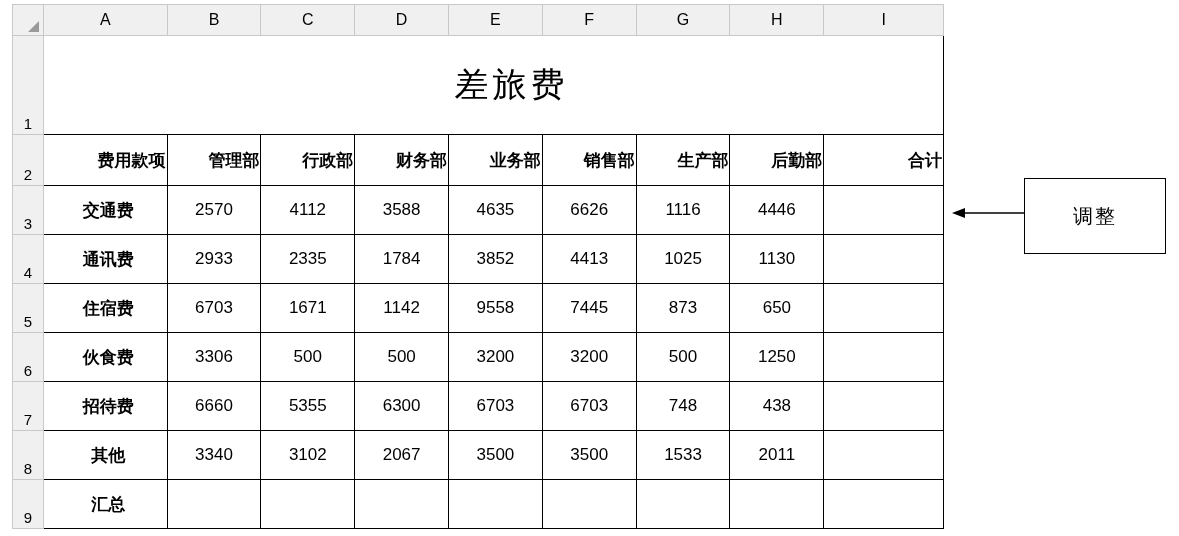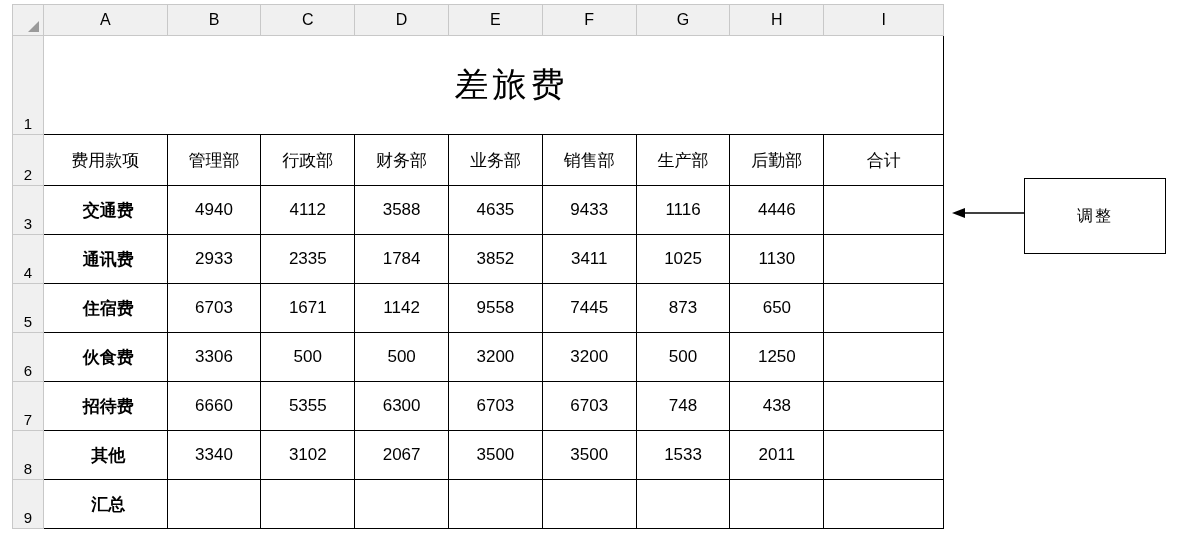--- a/index.html
+++ b/index.html
@@ -84,44 +84,44 @@
     vertical-align: middle;
     height: 96px;
     font-size: 34px;
     letter-spacing: 4px;
     font-weight: normal;
     background: #ffffff;
     padding-left: 37px;
   }
   td.hdr {
     border: 1px solid #000000;
-    text-align: center;
+    text-align: right;
     vertical-align: middle;
     height: 48px;
     font-size: 17px;
-    font-weight: normal;
+    font-weight: bold;
     background: #ffffff;
   }
   .c-a { width: 124px; }
   .c-b, .c-c, .c-d, .c-e, .c-f, .c-g, .c-h { width: 94px; }
   .c-i { width: 120px; }
 
   
   #callout {
     position: absolute;
     left: 1024px;
     top: 178px;
     width: 142px;
     height: 76px;
     border: 1px solid #000;
     background: #ffffff;
     display: flex;
     align-items: center;
     justify-content: center;
-    font-size: 16px;
+    font-size: 20px;
     letter-spacing: 2px;
     color: #000;
     box-sizing: border-box;
   }
   #arrow {
     position: absolute;
     left: 952px;
     top: 207px;
     width: 72px;
     height: 12px;
@@ -175,38 +175,38 @@
         <td class="hdr">业务部</td>
         <td class="hdr">销售部</td>
         <td class="hdr">生产部</td>
         <td class="hdr">后勤部</td>
         <td class="hdr">合计</td>
       </tr>
 
       <tr>
         <th class="rowhead">3</th>
         <td class="cell bold">交通费</td>
-        <td class="cell">4940</td>
+        <td class="cell">2570</td>
         <td class="cell">4112</td>
         <td class="cell">3588</td>
         <td class="cell">4635</td>
-        <td class="cell">9433</td>
+        <td class="cell">6626</td>
         <td class="cell">1116</td>
         <td class="cell">4446</td>
         <td class="cell"></td>
       </tr>
 
       <tr>
         <th class="rowhead">4</th>
         <td class="cell bold">通讯费</td>
         <td class="cell">2933</td>
         <td class="cell">2335</td>
         <td class="cell">1784</td>
         <td class="cell">3852</td>
-        <td class="cell">3411</td>
+        <td class="cell">4413</td>
         <td class="cell">1025</td>
         <td class="cell">1130</td>
         <td class="cell"></td>
       </tr>
 
       <tr>
         <th class="rowhead">5</th>
         <td class="cell bold">住宿费</td>
         <td class="cell">6703</td>
         <td class="cell">1671</td>

